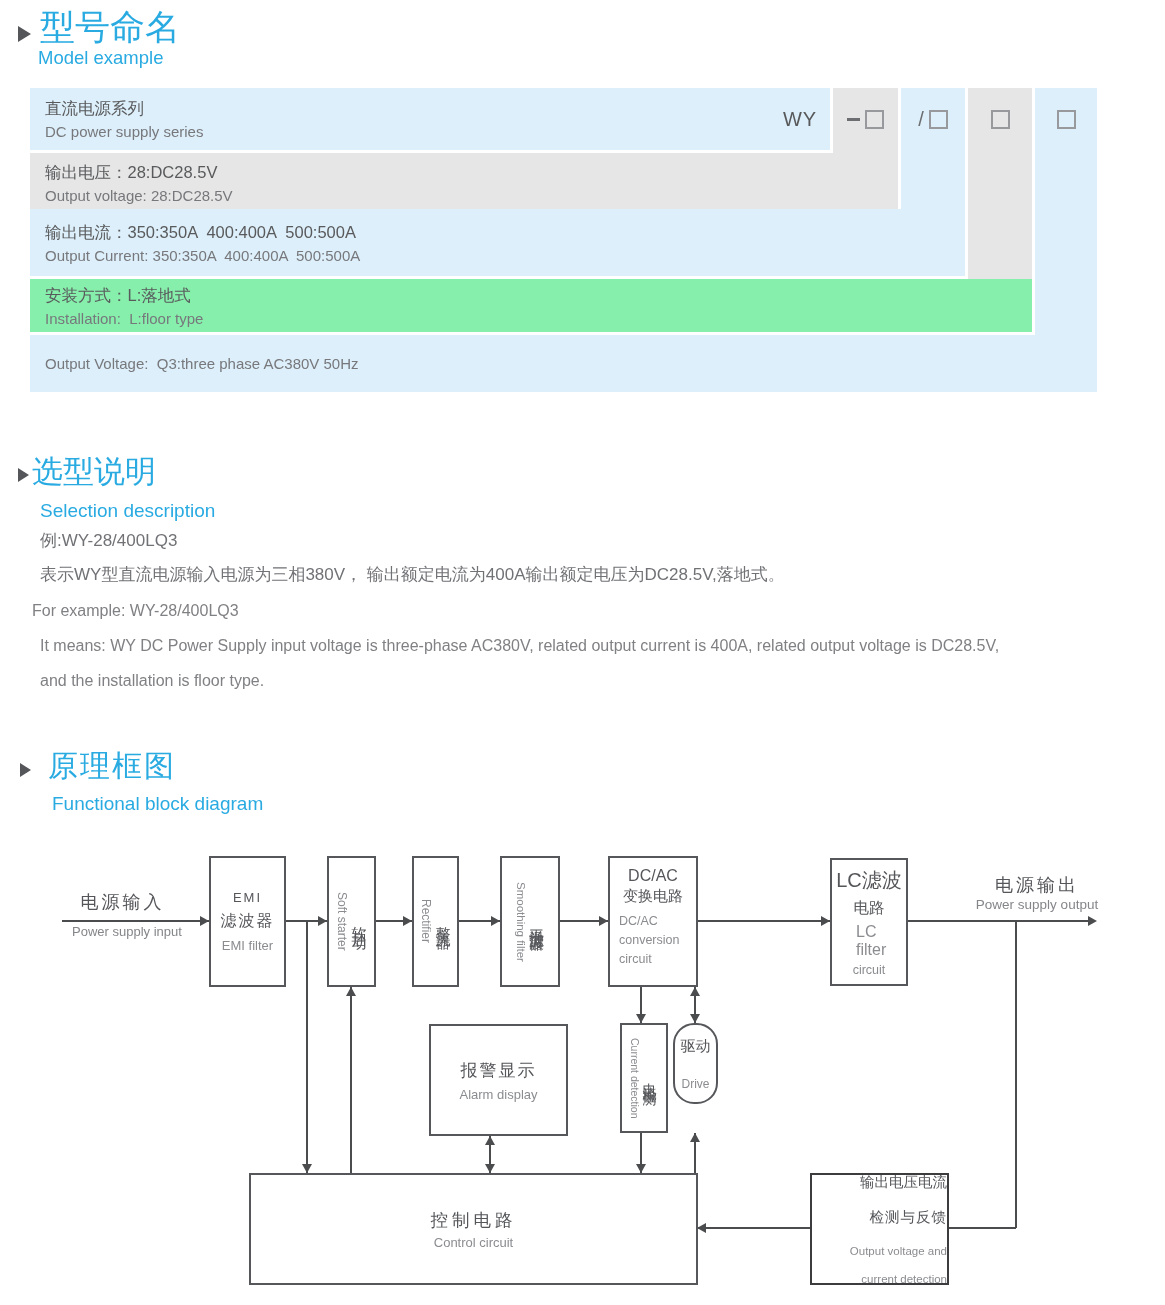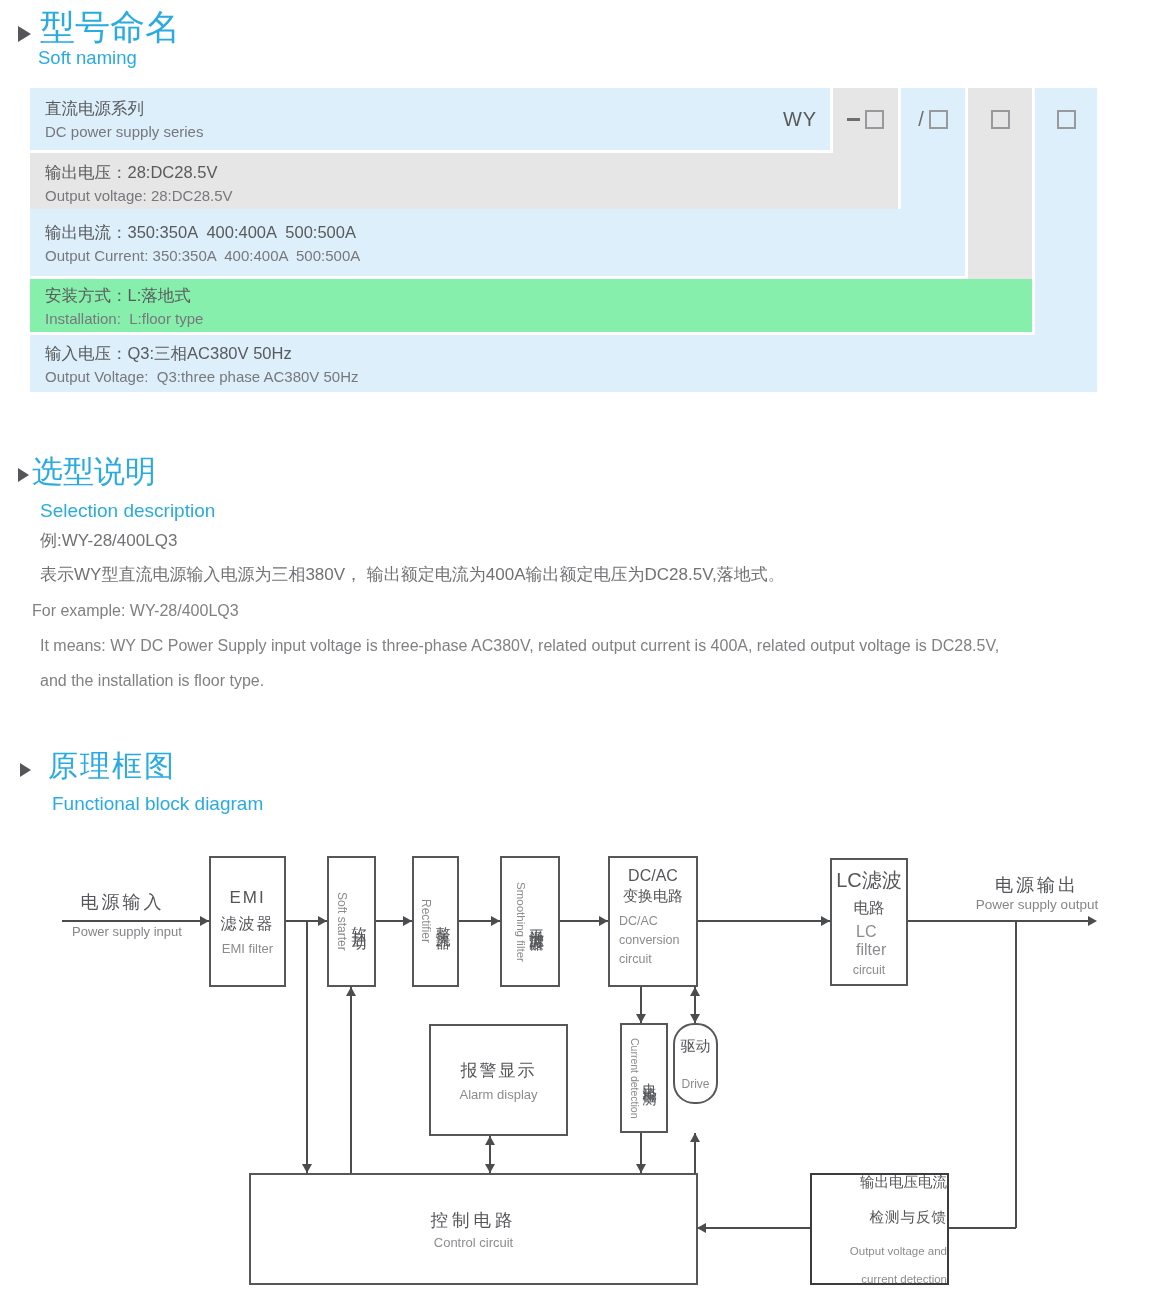--- a/index.html
+++ b/index.html
@@ -37,21 +37,21 @@
   .ar.u{border-bottom:9px solid #4b4c4e;border-top:none;}
   .dlbl{position:absolute;text-align:center;white-space:pre;}
 </style>
 </head>
 <body>
 
 <div id="page">
 
   <div class="tri" style="left:18px;top:26px;"></div>
   <div class="h-zh" style="left:40px;top:4px;font-size:35px;">型号命名</div>
-  <div class="h-en" style="left:38px;top:47px;font-size:18.5px;">Soft naming</div>
+  <div class="h-en" style="left:38px;top:47px;font-size:18.5px;">Model example</div>
 
   <div class="mcol" style="left:833px;top:88px;width:65px;height:118px;background:#e6e6e6;"></div>
   <div class="mcol" style="left:901px;top:88px;width:64px;height:188px;background:#ddeffa;"></div>
   <div class="mcol" style="left:968px;top:88px;width:64px;height:244px;background:#e6e6e6;"></div>
   <div class="mcol" style="left:1035px;top:88px;width:62px;height:304px;background:#ddeffa;"></div>
 
   <div class="mrow" style="left:30px;top:88px;width:800px;height:62px;background:#ddeffa;">
     <span class="zh">直流电源系列</span>
     <span class="en">DC power supply series</span>
   </div>
@@ -61,21 +61,20 @@
   </div>
   <div class="mrow" style="left:30px;top:209px;width:935px;height:67px;background:#ddeffa;">
     <span class="zh">输出电流：350:350A  400:400A  500:500A</span>
     <span class="en">Output Current: 350:350A  400:400A  500:500A</span>
   </div>
   <div class="mrow" style="left:30px;top:279px;width:1002px;height:53px;background:#86efac;">
     <span class="zh">安装方式：L:落地式</span>
     <span class="en">Installation:  L:floor type</span>
   </div>
   <div class="mrow" style="left:30px;top:335px;width:1067px;height:57px;background:#ddeffa;">
-    <span class="zh">输入电压：Q3:三相AC380V 50Hz</span>
     <span class="en">Output Voltage:  Q3:three phase AC380V 50Hz</span>
   </div>
 
   <div class="codecell" style="left:770px;top:88px;width:60px;height:62px;">
     <span class="wy">WY</span>
   </div>
   <div class="codecell" style="left:833px;top:88px;width:65px;height:62px;">
     <span class="dashg"></span>
     <span class="sq"></span>
   </div>
@@ -140,21 +139,21 @@
     <div class="ar u" style="left:485px;top:1136px;"></div>
     <div class="ar u" style="left:690px;top:987px;"></div>
     <div class="ar u" style="left:690px;top:1133px;"></div>
 
     <div class="dlbl" style="left:70px;top:890px;width:105px;font-size:18px;letter-spacing:3px;color:#55565a;">电源输入</div>
     <div class="dlbl" style="left:62px;top:924px;width:130px;font-size:13px;color:#85868a;">Power supply input</div>
     <div class="dlbl" style="left:977px;top:873px;width:120px;font-size:18px;letter-spacing:3px;color:#55565a;">电源输出</div>
     <div class="dlbl" style="left:962px;top:897px;width:150px;font-size:13.5px;color:#85868a;">Power supply output</div>
 
     <div class="dbox col" style="left:209px;top:856px;width:77px;height:131px;gap:6px;">
-      <span style="font-size:17px;letter-spacing:2px;color:#55565a;">EMI</span>
+      <span style="font-size:13px;letter-spacing:2px;color:#55565a;">EMI</span>
       <span style="font-size:16px;letter-spacing:2px;color:#55565a;">滤波器</span>
       <span style="font-size:13px;color:#8b8c90;">EMI filter</span>
     </div>
 
     <div class="dbox" style="left:327px;top:856px;width:49px;height:131px;">
       <span class="ven">Soft starter</span>
       <span class="vzh">软启动</span>
     </div>
 
     <div class="dbox" style="left:412px;top:856px;width:47px;height:131px;">

